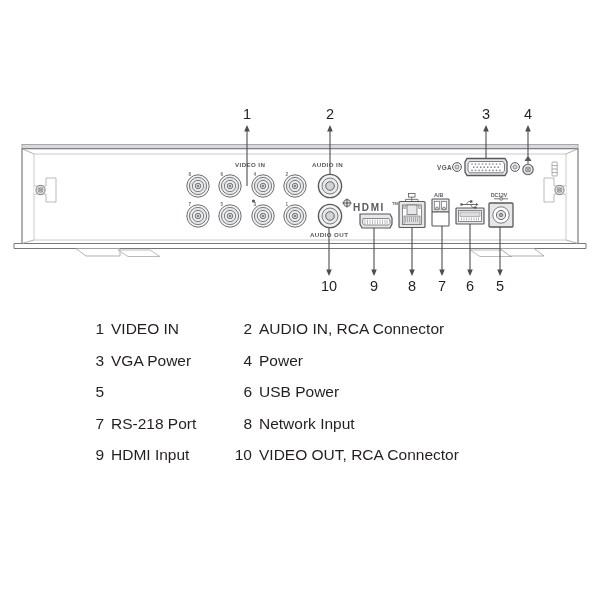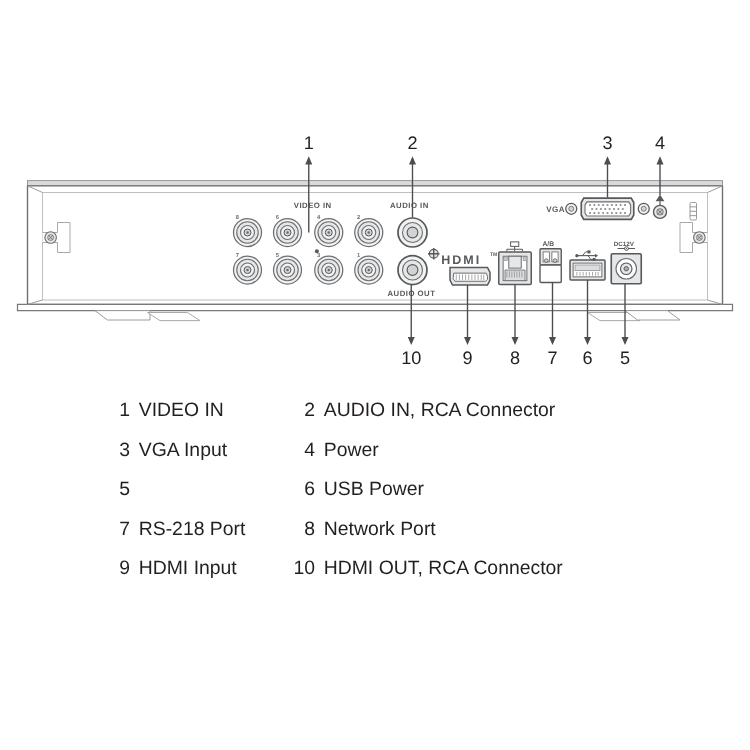--- a/index.html
+++ b/index.html
@@ -397,21 +397,21 @@
       </div>
       <div class="legend-cell col-right">
         <span class="legend-num">2</span>
         <span class="legend-label">AUDIO IN, RCA Connector</span>
       </div>
     </div>
 
     <div class="legend-row">
       <div class="legend-cell col-left">
         <span class="legend-num">3</span>
-        <span class="legend-label">VGA Input</span>
+        <span class="legend-label">VGA Power</span>
       </div>
       <div class="legend-cell col-right">
         <span class="legend-num">4</span>
         <span class="legend-label">Power</span>
       </div>
     </div>
 
     <div class="legend-row">
       <div class="legend-cell col-left">
         <span class="legend-num">5</span>
@@ -422,30 +422,30 @@
       </div>
     </div>
 
     <div class="legend-row">
       <div class="legend-cell col-left">
         <span class="legend-num">7</span>
         <span class="legend-label">RS-218 Port</span>
       </div>
       <div class="legend-cell col-right">
         <span class="legend-num">8</span>
-        <span class="legend-label">Network Port</span>
+        <span class="legend-label">Network Input</span>
       </div>
     </div>
 
     <div class="legend-row">
       <div class="legend-cell col-left">
         <span class="legend-num">9</span>
         <span class="legend-label">HDMI Input</span>
       </div>
       <div class="legend-cell col-right">
         <span class="legend-num">10</span>
-        <span class="legend-label">HDMI OUT, RCA Connector</span>
+        <span class="legend-label">VIDEO OUT, RCA Connector</span>
       </div>
     </div>
 
   </div>
 
 </div>
 
 </body></html>

